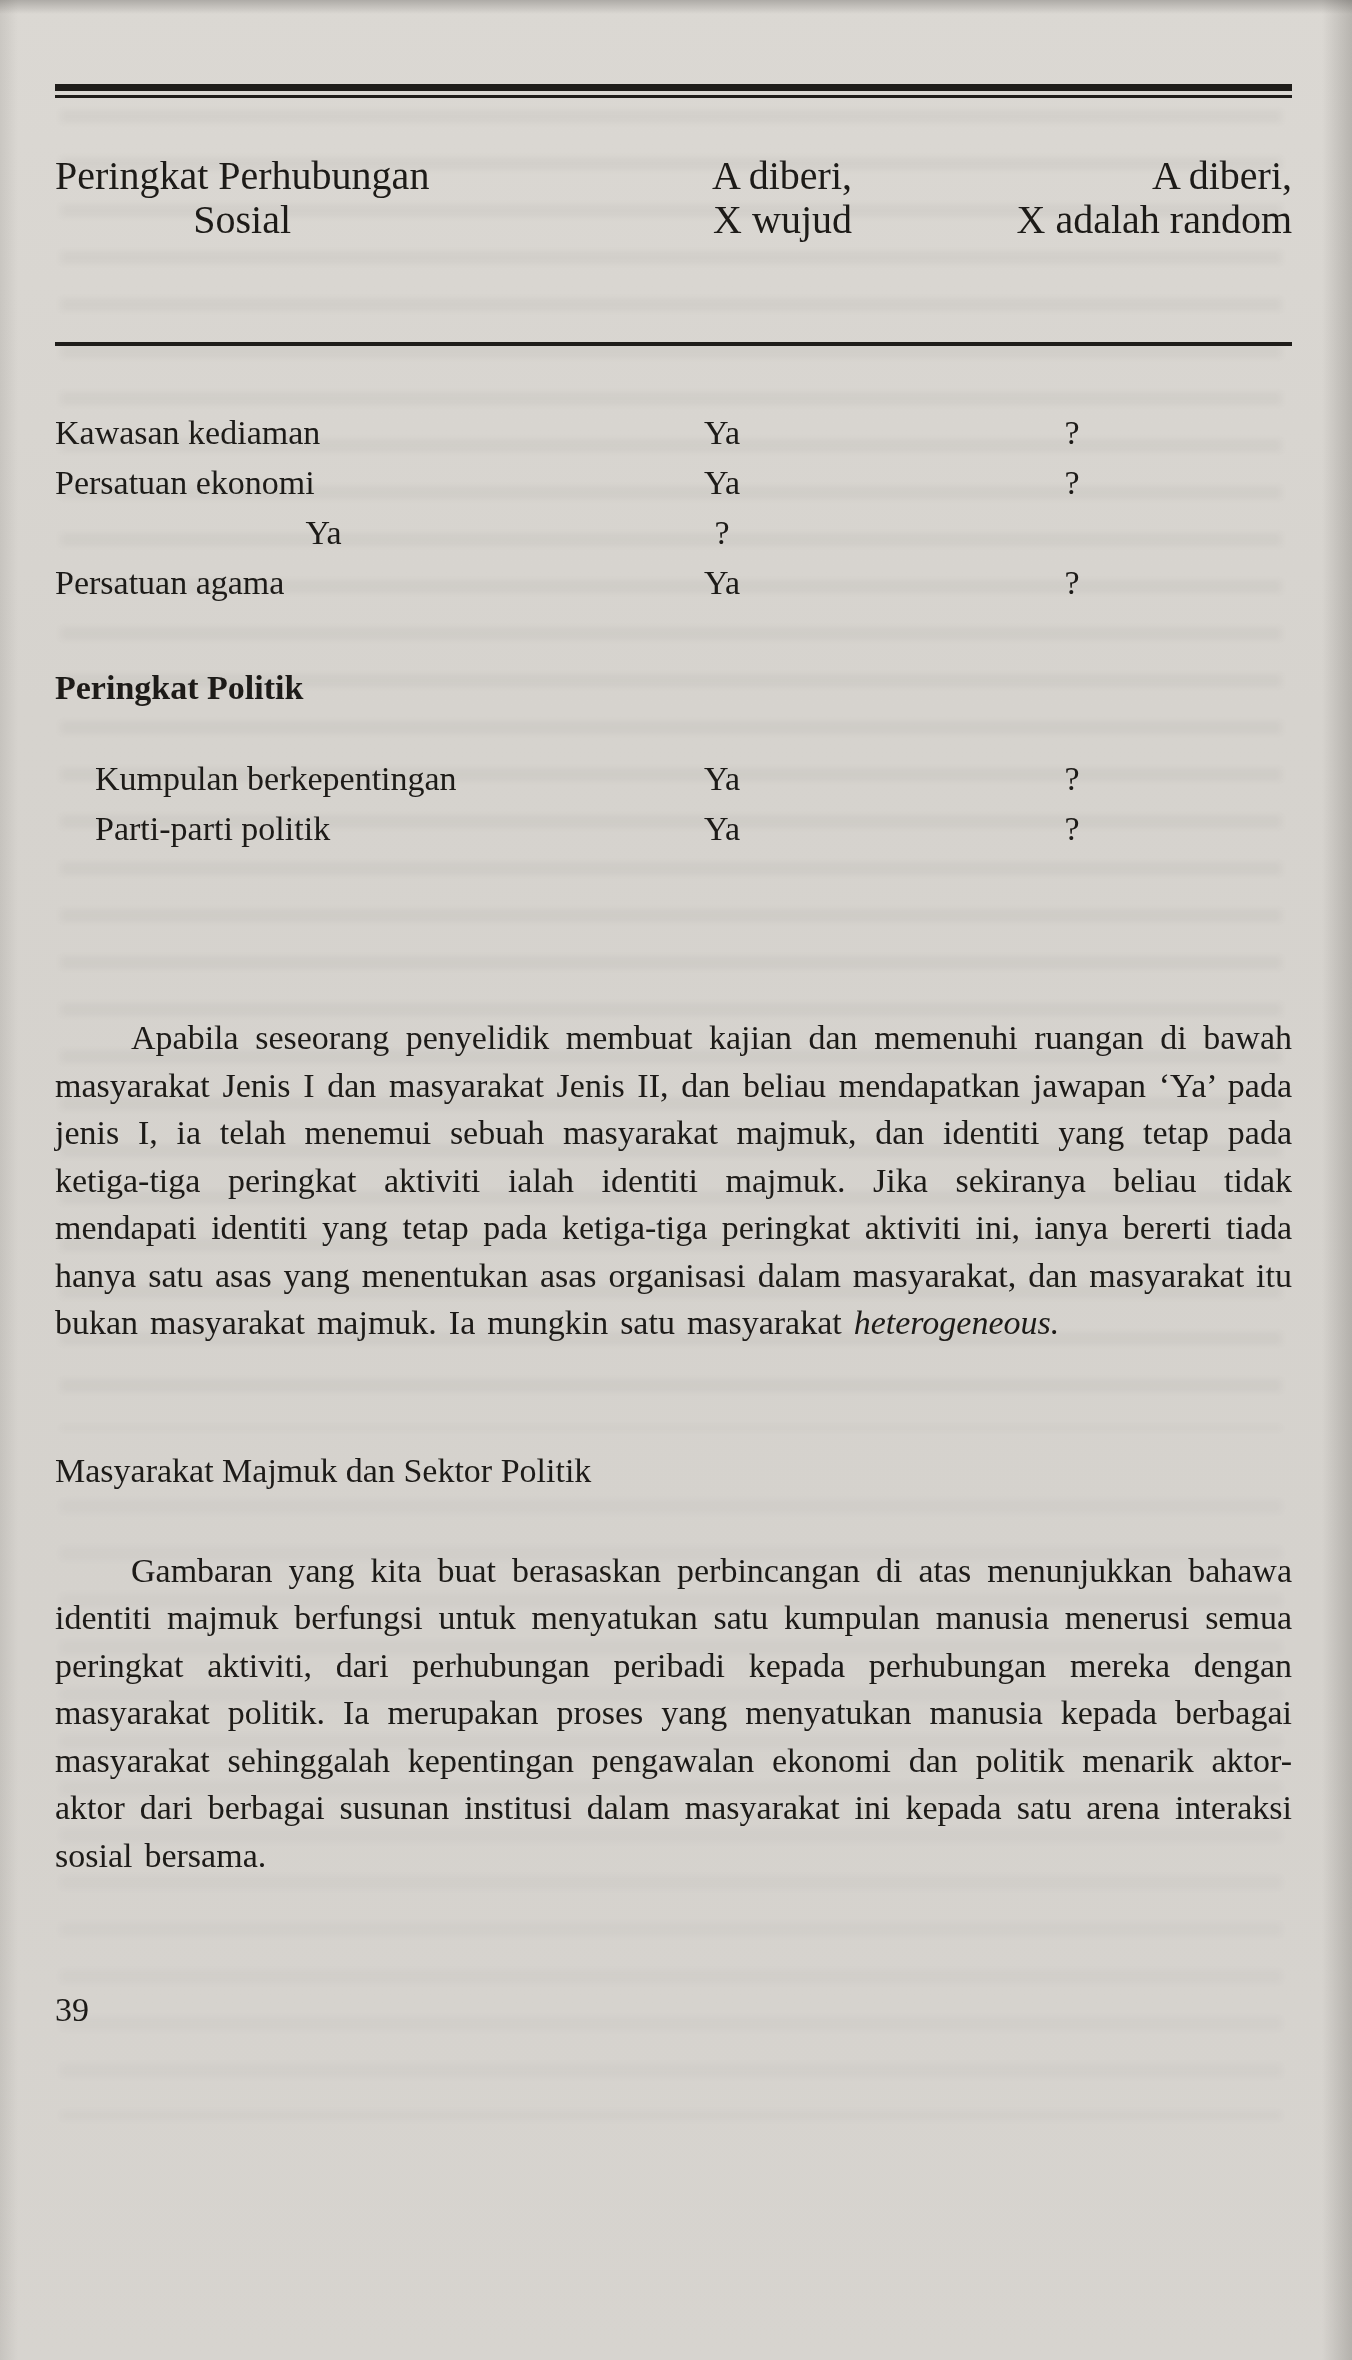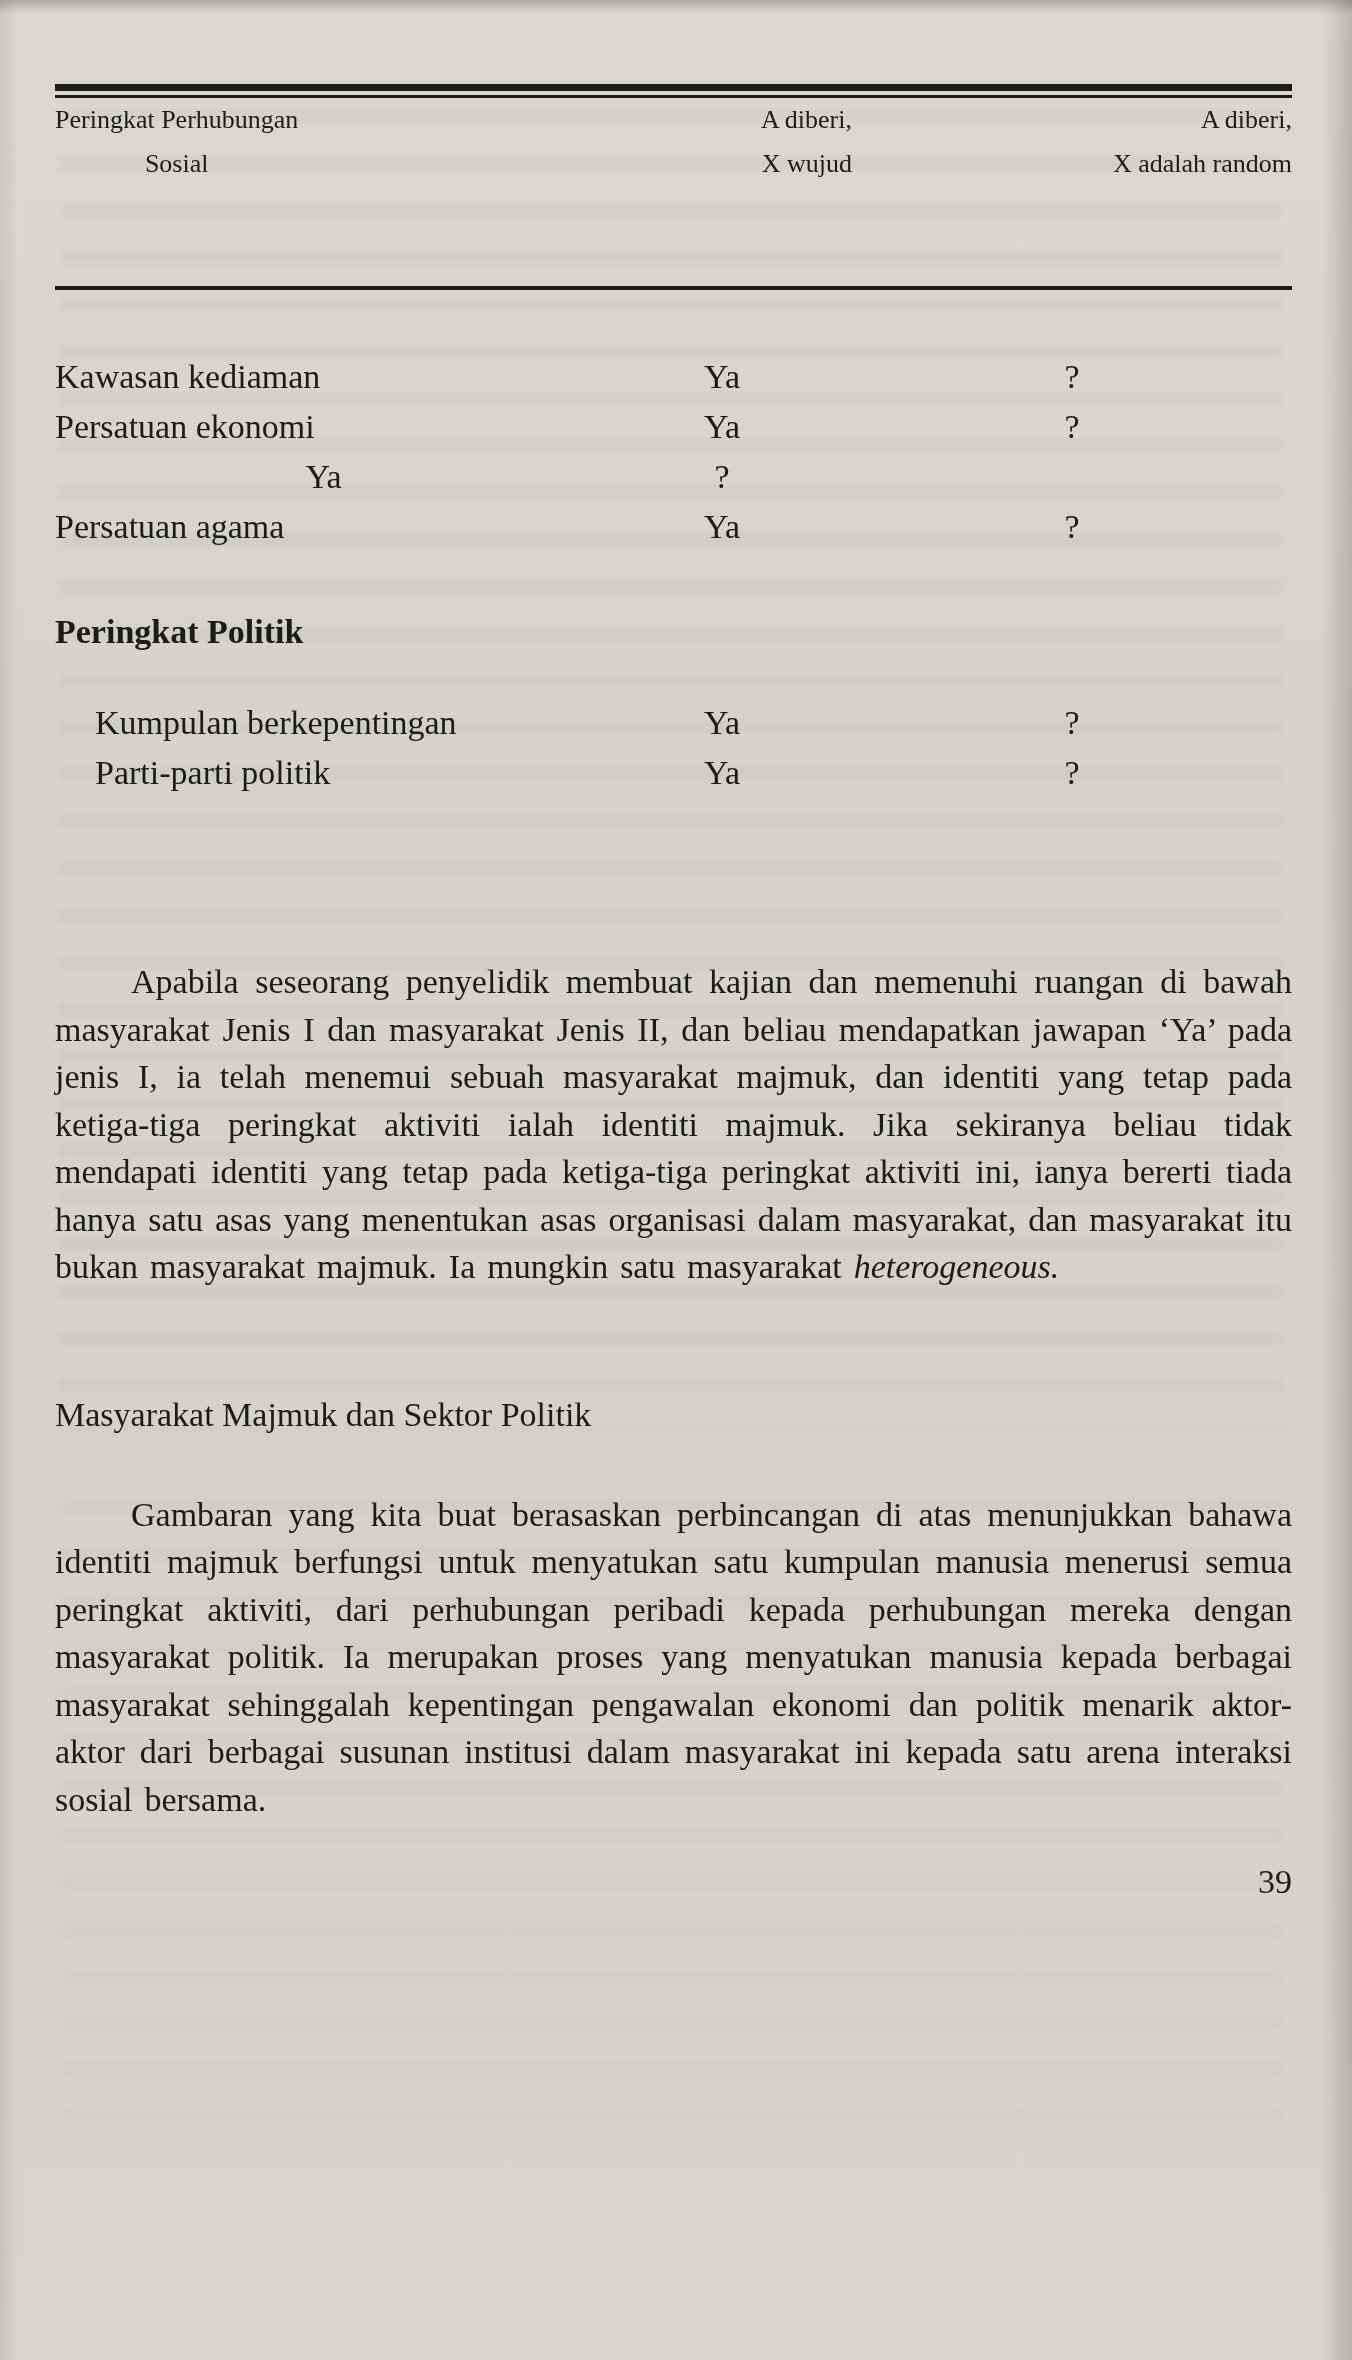--- a/index.html
+++ b/index.html
@@ -49,21 +49,22 @@
     border-bottom:3px solid #1f1d1a;
   }
   .mid-rule {
     margin-top:100px;
     border-top:4px solid #1f1d1a;
   }
 
   .thead {
     display:grid;
     grid-template-columns:1fr 260px 440px;
-    font-size:26px;
+    margin-top:56px;
+    font-size:40px;
     line-height:44px;
   }
   .th-left-wrap { justify-self:start; }
   .th-left-inner { display:inline-block; text-align:center; }
   .th-center { text-align:right; }
 
   .trow {
     display:grid;
     grid-template-columns:1fr 260px 440px;
     font-size:34px;
@@ -92,22 +93,22 @@
     font-size:34px;
     line-height:47.5px;
     text-align:justify;
     text-indent:76px;
     word-spacing:3.5px;
   }
   .para1 { margin-top:160px; }
   .para2 { margin-top:54px; }
 
   .page-number {
-    margin-top:40px;
-    text-align:right;
+    margin-top:112px;
+    text-align:left;
     font-size:34px;
   }
 </style>
 </head>
 <body>
 
 <div class="page">
   <div class="ghost"></div>
   <div class="ghost2"></div>
 

